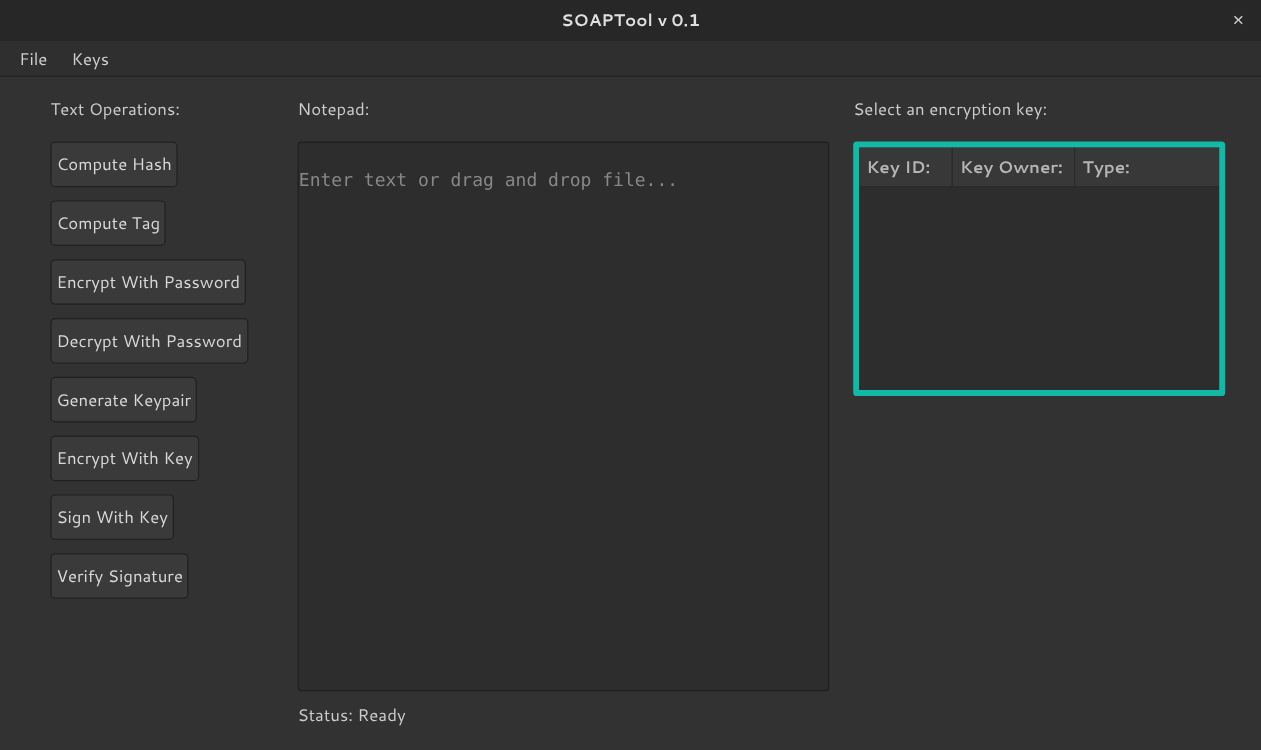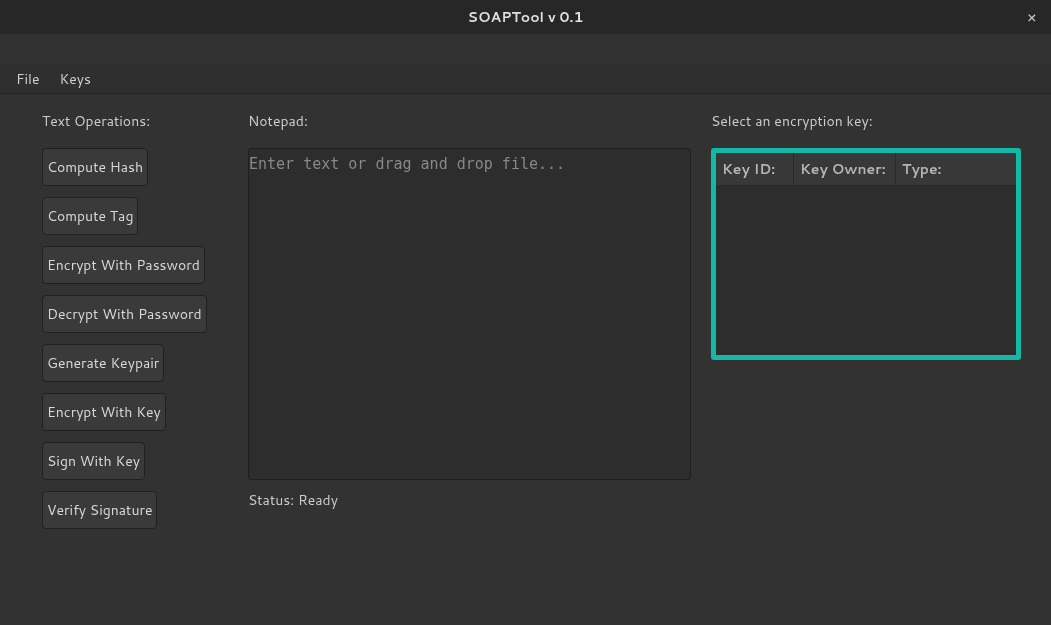--- a/index.html
+++ b/index.html
@@ -40,21 +40,20 @@
       cursor: pointer;
       padding: 4px;
     }
     .menubar {
       height: 30px;
       background: #2f2f2f;
       display: flex;
       align-items: center;
       padding: 0 6px;
       border-bottom: 1px solid #222;
-      margin-top: 30px;
     }
     .menubar-item {
       padding: 4px 10px;
       color: #d0d0d0;
       cursor: pointer;
       border-radius: 3px;
     }
     .content {
       display: flex;
       padding: 18px 30px 10px 42px;
@@ -95,22 +94,22 @@
       font-size: 14px;
       cursor: pointer;
       text-align: left;
       font-family: inherit;
     }
     .notepad {
       background: #2d2d2d;
       border: 1px solid #1f1f1f;
       border-radius: 3px;
       width: 100%;
-      height: 332px;
-      padding: 6px 0 0 0;
+      height: 458px;
+      padding: 22px 0 0 0;
       font-family: "Monospace", "Courier New", monospace;
       font-size: 15px;
       color: #999999;
       resize: none;
       outline: none;
     }
     .notepad::placeholder {
       color: #888888;
     }
     .status {

